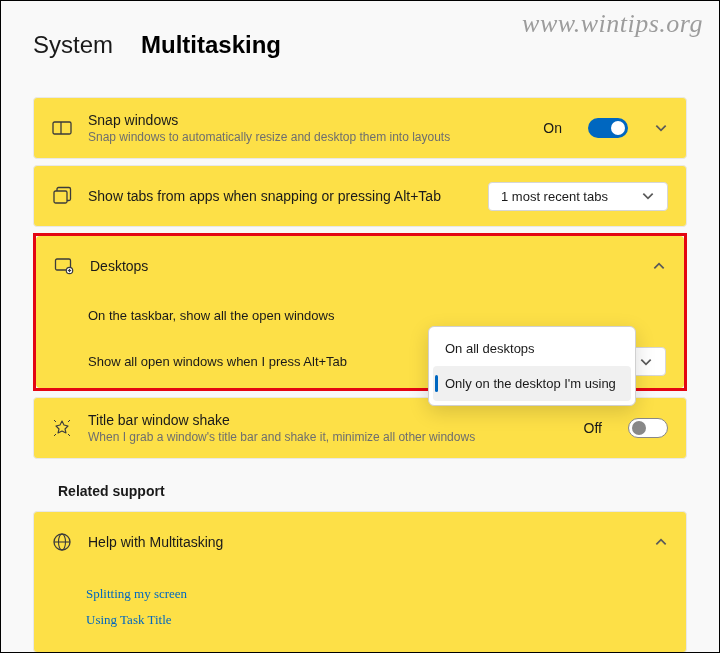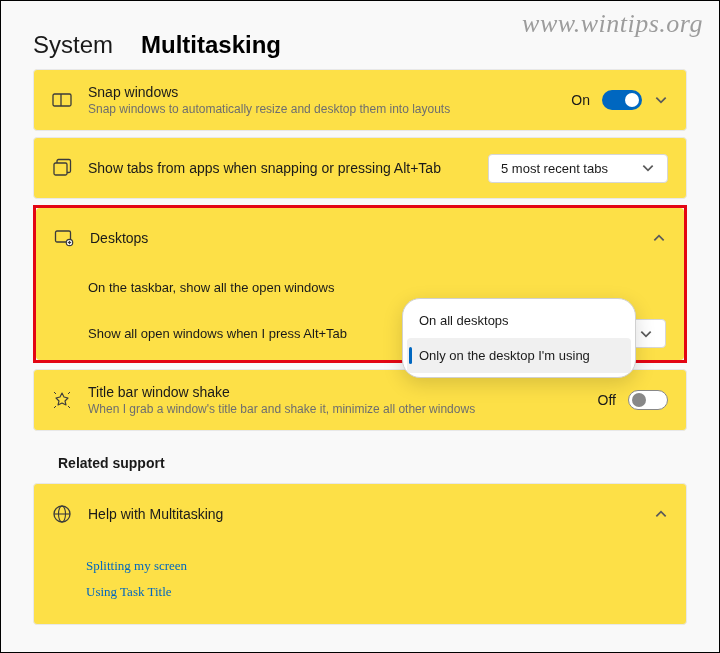--- a/index.html
+++ b/index.html
@@ -1,44 +1,44 @@
 <!DOCTYPE html>
 <html><head>
   <meta charset="utf-8">
   <style>
     * { margin: 0; padding: 0; box-sizing: border-box; font-family: 'Segoe UI', -apple-system, sans-serif; }
     body { background: #f9f9f9; width: 720px; height: 653px; padding: 10px; position: relative; border: 1px solid #000; }
     .watermark { position: absolute; top: 8px; right: 16px; font-size: 26px; color: rgba(80,80,80,0.55); font-style: italic; font-family: Georgia, serif; letter-spacing: 0.5px; pointer-events: none; z-index: 100; }
     .content { padding: 20px 22px; }
-    .breadcrumb { display: flex; align-items: center; gap: 14px; margin-bottom: 10px; }
+    .breadcrumb { display: flex; align-items: center; gap: 14px; margin-bottom: 38px; }
     .bc-parent { font-size: 24px; color: #1a1a1a; font-weight: 400; }
     .bc-chev { font-size: 14px; color: #666; }
     .bc-current { font-size: 24px; color: #000000; font-weight: 600; }
     .card { background: #fde047; border: 1px solid #e8e8e8; border-radius: 4px; margin-bottom: 6px; }
     .row { display: flex; align-items: center; padding: 14px 18px; gap: 16px; min-height: 60px; }
     .row-icon { width: 20px; height: 20px; flex-shrink: 0; color: #3b3b3b; }
     .row-icon svg { width: 100%; height: 100%; }
     .row-text { flex: 1; }
     .row-title { font-size: 14px; color: #1a1a1a; }
     .row-desc { font-size: 12px; color: #6e6e6e; margin-top: 2px; }
-    .row-ctrl { display: flex; align-items: center; gap: 12px; }
+    .row-ctrl { display: flex; align-items: center; gap: 26px; }
     .toggle { width: 40px; height: 20px; border-radius: 10px; position: relative; cursor: pointer; }
     .toggle.on { background: #0067c0; }
     .toggle.off { background: #fff; border: 1px solid #888; }
     .knob { width: 14px; height: 14px; border-radius: 50%; position: absolute; top: 3px; }
     .toggle.on .knob { background: #fff; right: 3px; }
     .toggle.off .knob { background: #888; left: 3px; top: 2px; }
     .state-text { font-size: 14px; color: #1a1a1a; }
     .chev { width: 14px; height: 14px; cursor: pointer; }
     .chev svg { width: 100%; height: 100%; stroke: #5a5a5a; stroke-width: 1.5; fill: none; }
     .select-box { display: flex; align-items: center; gap: 8px; padding: 6px 12px; border: 1px solid #d6d6d6; border-radius: 4px; font-size: 13px; color: #1a1a1a; cursor: pointer; background: #fff; min-width: 180px; justify-content: space-between; }
     .highlight-box { border: 3px solid #e30613; padding: 0; margin-bottom: 6px; position: relative; }
     .highlight-box .card { border: none; margin: 0; }
     .section-header { font-size: 14px; font-weight: 600; color: #1a1a1a; margin: 24px 0 12px 4px; padding-left: 21px; }
-    .dropdown { position: absolute; top: 30px; right: 48px; width: 234px; background: #fff; border: 1px solid #d0d0d0; border-radius: 18px; box-shadow: 0 6px 20px rgba(0,0,0,0.15); z-index: 50; padding: 4px; }
+    .dropdown { position: absolute; top: 30px; right: 48px; width: 208px; background: #fff; border: 1px solid #d0d0d0; border-radius: 6px; box-shadow: 0 6px 20px rgba(0,0,0,0.15); z-index: 50; padding: 4px; }
     .dropdown-option { padding: 10px 12px; font-size: 13px; color: #1a1a1a; cursor: pointer; border-radius: 4px; position: relative; }
     .dropdown-option.selected { background: #f0f0f0; }
     .dropdown-option.selected::before { content: ''; position: absolute; left: 2px; top: 25%; height: 50%; width: 3px; background: #0067c0; border-radius: 2px; }
     .help-links { padding: 4px 18px 14px 52px; }
     .help-link { display: block; font-size: 13px; color: #0067c0; margin: 10px 0; cursor: pointer; font-family: Liberation Serif, serif; }
     .sub-select-row { display: flex; align-items: center; justify-content: space-between; padding: 12px 18px 12px 52px; }
     .sub-label { font-size: 13px; color: #1a1a1a; }
   </style>
 </head>
 <body>
@@ -89,21 +89,21 @@
         <svg viewBox="0 0 20 20">
             <rect x="2" y="5" width="13" height="12" rx="1.5" fill="none" stroke="currentColor" stroke-width="1.3"></rect>
             <path d="M5 5 V3 a1.5 1.5 0 0 1 1.5-1.5 H17 a1.5 1.5 0 0 1 1.5 1.5 V13 a1.5 1.5 0 0 1-1.5 1.5 H15" fill="none" stroke="currentColor" stroke-width="1.3"></path>
           </svg>
       </div>
       <div class="row-text">
         <div class="row-title">Show tabs from apps when snapping or pressing Alt+Tab</div>
       </div>
       <div class="row-ctrl">
         <div class="select-box">
-          <span>5 most recent tabs</span>
+          <span>1 most recent tabs</span>
           <div class="chev"><svg viewBox="0 0 12 12">
                 <path d="M2 4 L6 8 L10 4"></path>
               </svg></div>
         </div>
       </div>
     </div>
   </div>
 
   <div class="highlight-box">
     <div class="card" style="position:relative;">

